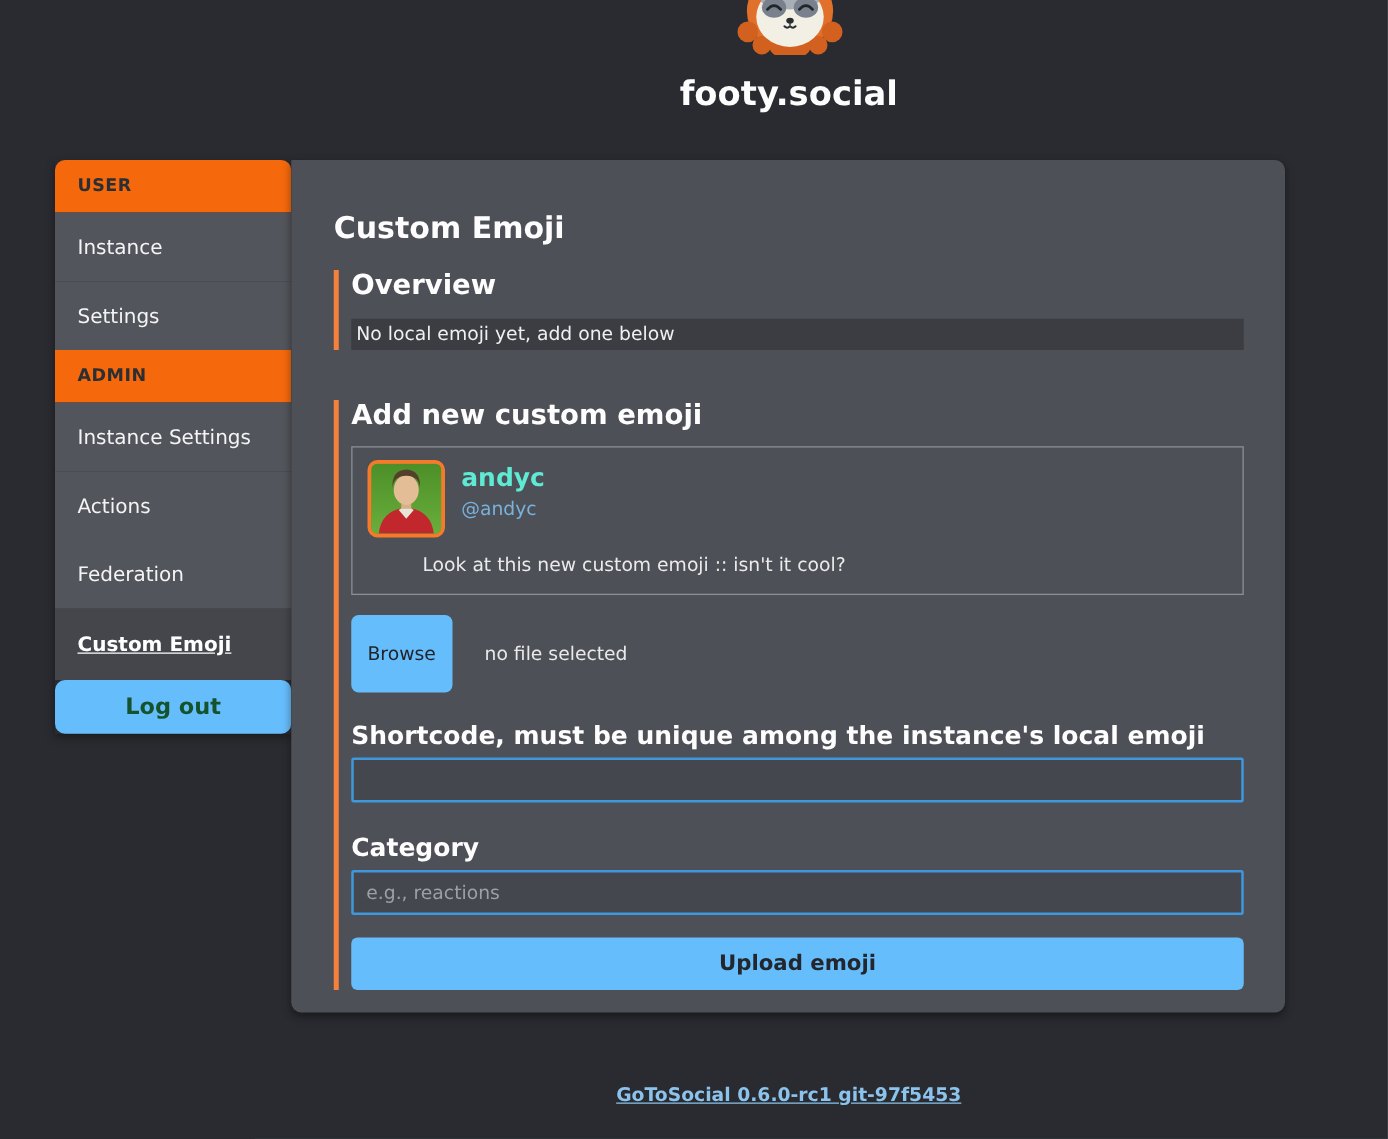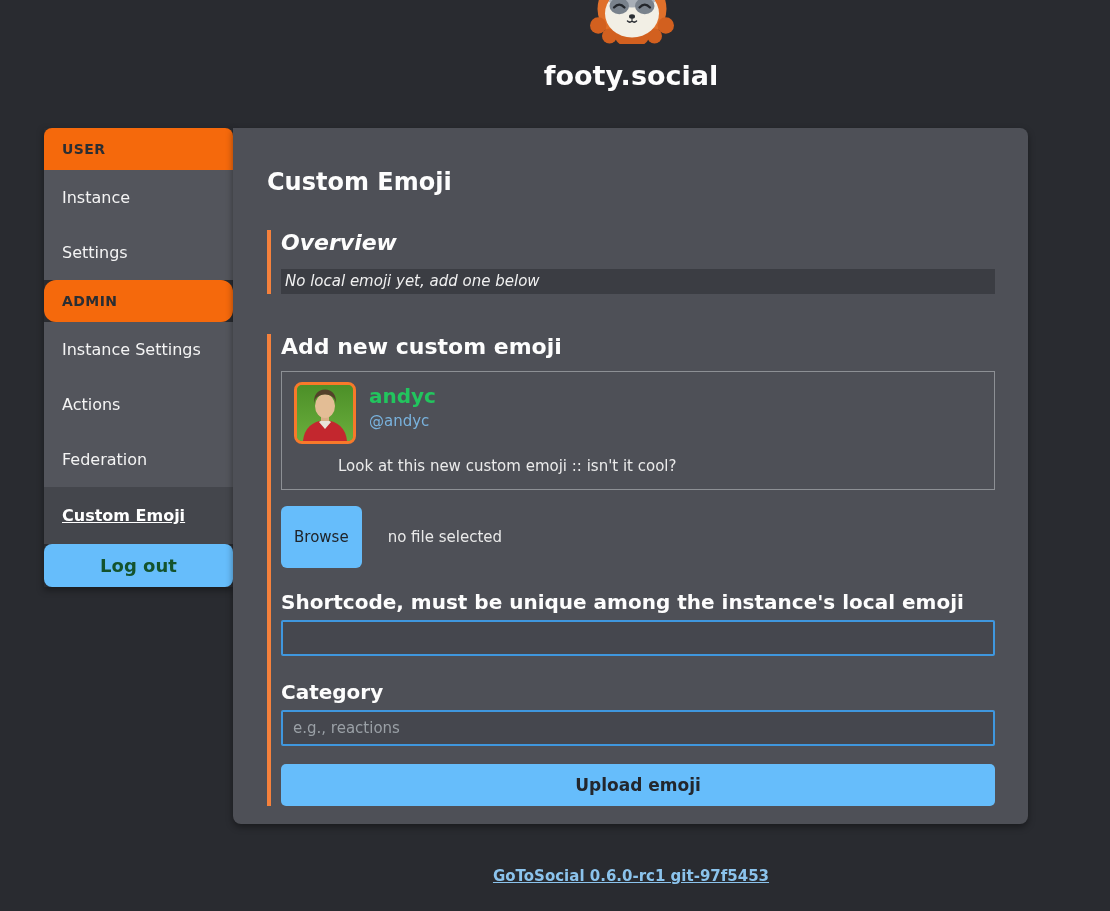--- a/index.html
+++ b/index.html
@@ -32,21 +32,21 @@
     position:absolute;left:233px;top:60px;width:796px;
     text-align:center;font-size:27px;font-weight:bold;color:#fdfdfd;
   }
   
   .sidebar{
     position:absolute;left:44px;top:128px;width:189px;
     box-shadow:0 3px 7px rgba(0,0,0,.4);
   }
   .nav-header{
     background:var(--orange);color:#2b2e33;font-weight:bold;font-size:14px;
-    padding:13px 18px;letter-spacing:.03em;border-radius:12px;
+    padding:13px 18px;letter-spacing:.03em;
   }
   .nav-header.first{border-radius:8px 8px 0 0;}
   .nav-item{
     display:block;background:var(--sidebar-bg);color:#f4f4f4;font-size:16px;
     padding:18px 18px;cursor:pointer;text-decoration:none;
   }
   .nav-item.active{
     background:var(--active-bg);font-weight:bold;text-decoration:underline;
     padding:19px 18px;color:#ffffff;
   }
@@ -57,38 +57,38 @@
   }
   
   .panel{
     position:absolute;left:233px;top:128px;width:795px;min-height:655px;
     background:var(--panel-bg);border-radius:0 8px 8px 8px;
     padding:40px 33px 18px 34px;
     box-shadow:0 3px 7px rgba(0,0,0,.4);
   }
   .panel-title{font-size:24px;font-weight:bold;color:#fdfdfd;}
   .section{border-left:4px solid var(--orange-light);padding-left:10px;}
-  .section.overview{margin-top:34px;font-style:italic;}
+  .section.overview{margin-top:20px;}
   .section.add{margin-top:40px;}
   .section h3{font-size:22px;font-weight:bold;color:#fdfdfd;}
   .status-msg{
     margin-top:14px;background:var(--statusbar-bg);color:#f0f0f0;
     font-size:15px;padding:3px 4px;line-height:19px;
   }
   .preview-card{
     margin-top:12px;border:1px solid #8d9095;padding:10px 12px 14px 12px;
   }
   .pc-head{display:flex;align-items:flex-start;}
   .avatar{
     display:block;width:62px;height:62px;border:3px solid #f8792a;border-radius:8px;
     overflow:hidden;background:#5da133;flex:none;
   }
   .avatar svg{display:block;width:56px;height:56px;}
   .pc-names{margin-left:13px;padding-top:2px;}
-  .pc-name{font-size:20px;font-weight:bold;color:#22c55e;}
+  .pc-name{font-size:20px;font-weight:bold;color:#5eead4;}
   .pc-handle{font-size:15px;color:#79b2dd;margin-top:4px;}
   .pc-status{margin-top:13px;font-size:15px;color:#ebebeb;margin-left:44px;}
   .file-row{margin-top:16px;display:flex;align-items:center;}
   .browse-btn{
     background:var(--blue-btn);border:none;border-radius:6px;color:#20242a;
     font-size:15px;font-family:inherit;padding:22px 13px;cursor:pointer;
   }
   .file-text{margin-left:26px;font-size:15px;color:#e9e9e9;}
   .field-label{display:block;margin-top:22px;font-size:20px;font-weight:bold;color:#fdfdfd;}
   .field-label.cat{margin-top:24px;}

